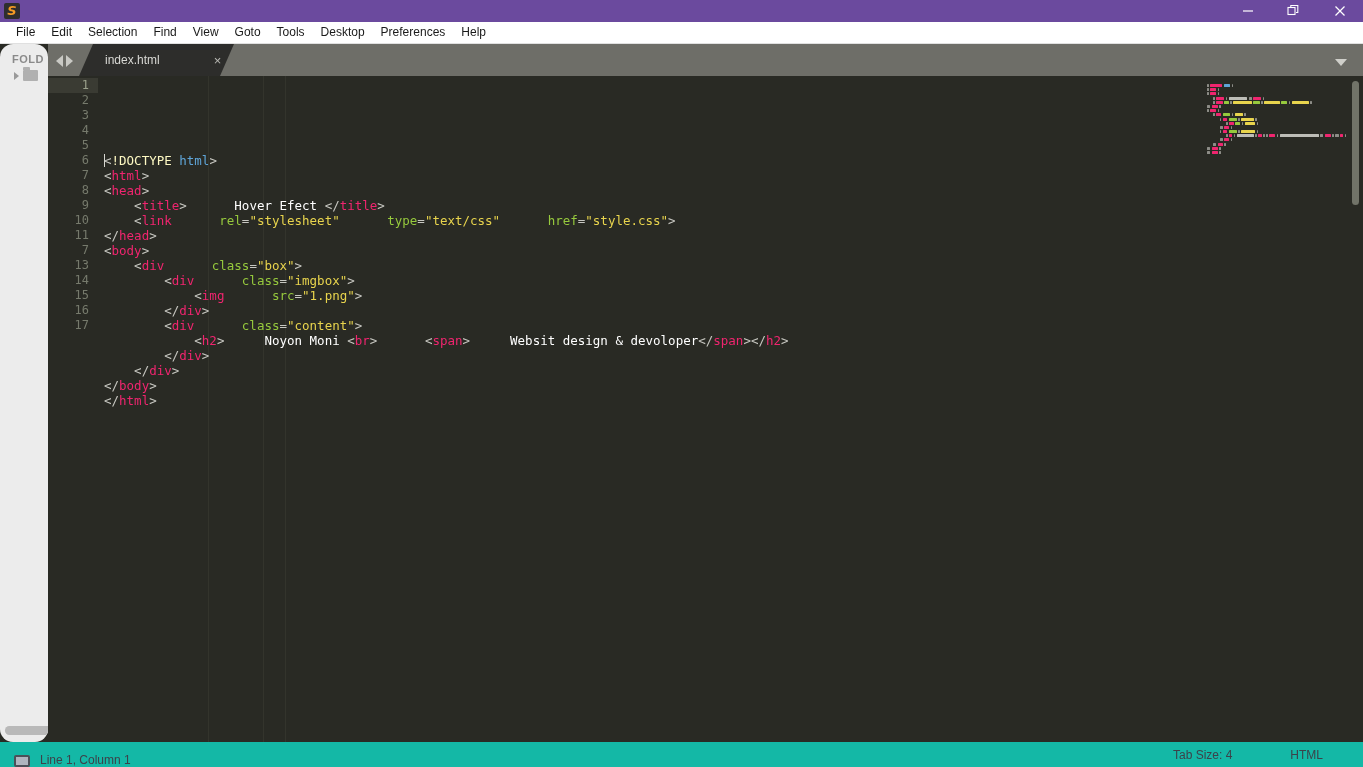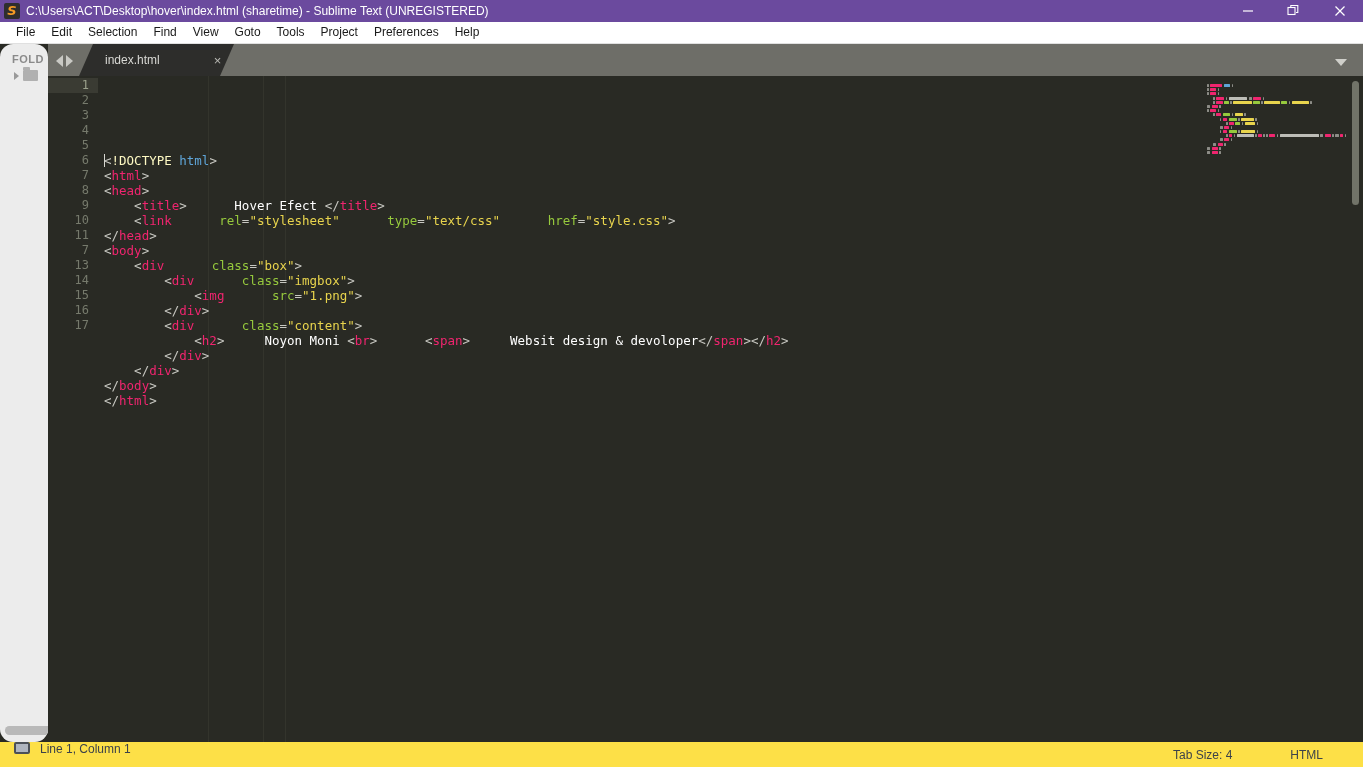--- a/index.html
+++ b/index.html
@@ -123,42 +123,41 @@
   }
   .mm-line { height: 3px; margin-bottom: 1.2px; display: flex; gap: 1.5px; }
   .mm-seg { height: 3px; border-radius: .5px; }
   .mm-scrollbar {
     position: absolute; right: 4px; top: 5px; width: 7px; height: 124px;
     background: #7E8074; border-radius: 4px; opacity: .85;
   }
 
   
   .statusbar {
-    height: 25px; flex: 0 0 25px; background: #fde047; display: flex; align-items: flex-start;
+    height: 25px; flex: 0 0 25px; background: #14b8a6; display: flex; align-items: flex-end;
     position: relative;
   }
   .sb-mon {
     width: 16px; height: 12px; border: 2px solid #4B5058; border-radius: 2px;
     margin-left: 14px; margin-right: 10px; background: #AFB5BF;
   }
   .sb-text { font-size: 12px; color: #3C424A; font-family: "Liberation Sans", sans-serif; }
   .sb-right { position: absolute; right: 0; top: 0; height: 25px; display: flex; align-items: center; }
   .sb-right .sb-text { margin-right: 58px; }
   .sb-right .sb-text.last { margin-right: 40px; }
 </style>
 </head>
 <body>
 
 <div class="app">
 
   <div class="titlebar">
     <div class="st-logo">
       <div class="s">S</div>
     </div>
-    <div class="title-text">C:\Users\ACT\Desktop\hover\index.html (sharetime) - Sublime Text (UNREGISTERED)</div>
     <div class="win-controls">
       <div class="win-btn">
         <svg width="12" height="12" viewBox="0 0 12 12">
             <line x1="1" y1="6" x2="11" y2="6" stroke="#fff" stroke-width="1.2"></line>
           </svg>
       </div>
       <div class="win-btn">
         <svg width="14" height="14" viewBox="0 0 14 14">
           <rect x="1" y="3.5" width="7" height="7" fill="none" stroke="#fff" stroke-width="1.1"></rect>
           <path d="M3.8 3.3 V1.5 H10.8 V8.5 H9" fill="none" stroke="#fff" stroke-width="1.1"></path>
@@ -174,21 +173,21 @@
   </div>
 
   <div class="menubar" id="menubar">
       <div class="menu-item">File</div>
       <div class="menu-item">Edit</div>
       <div class="menu-item">Selection</div>
       <div class="menu-item">Find</div>
       <div class="menu-item">View</div>
       <div class="menu-item">Goto</div>
       <div class="menu-item">Tools</div>
-      <div class="menu-item">Project</div>
+      <div class="menu-item">Desktop</div>
       <div class="menu-item">Preferences</div>
       <div class="menu-item">Help</div>
     </div>
 
   <div class="bodyregion">
 
     <div class="sidebar">
       <div class="sidebar-header">FOLD</div>
       <div class="folder-row">
         <div class="tri"></div>

